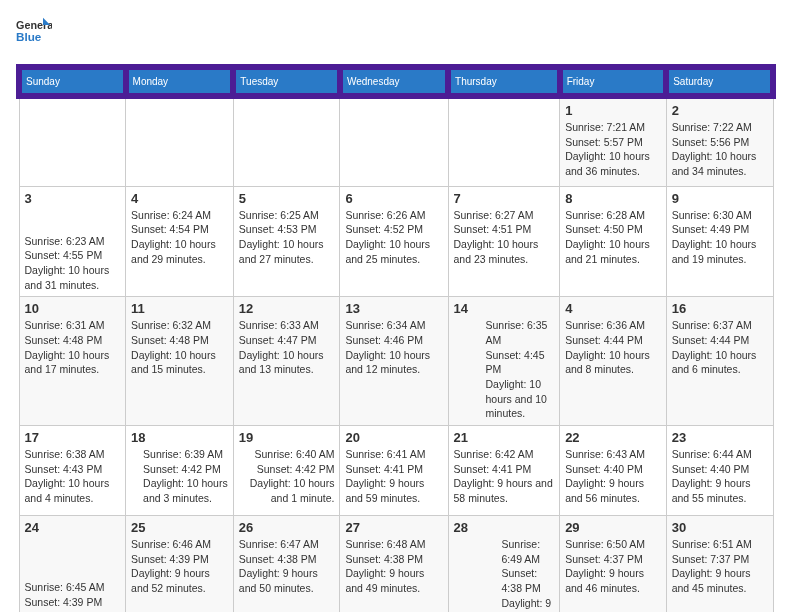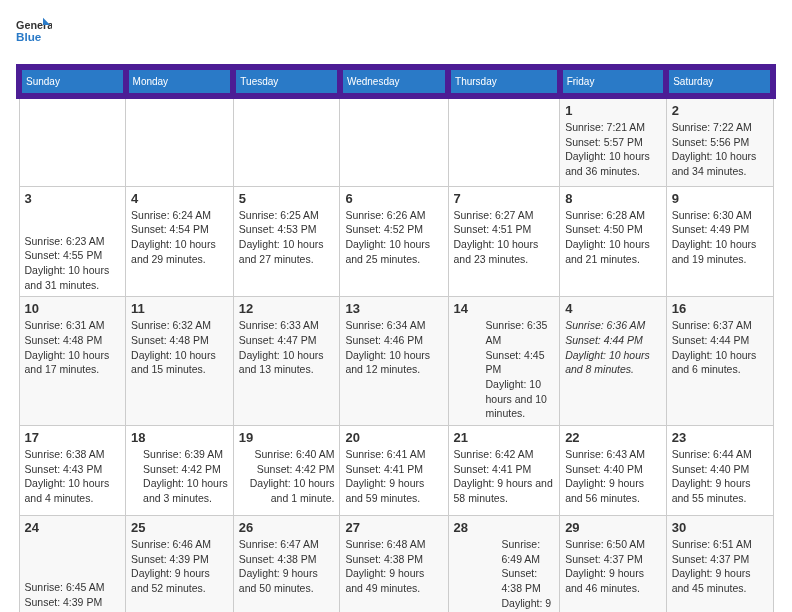--- a/index.html
+++ b/index.html
@@ -197,21 +197,21 @@
 Daylight: 10 hours and 12 minutes.</div>
         </td>
         <td>
           <span class="day-num">14</span>
           <div class="day-info" style="white-space: pre-line; margin-left: 32px;">Sunrise: 6:35 AM
 Sunset: 4:45 PM
 Daylight: 10 hours and 10 minutes.</div>
         </td>
         <td>
           <span class="day-num">4</span>
-          <div class="day-info" style="white-space: pre-line; font-style: italic;">Sunrise: 6:36 AM
+          <div class="day-info" style="white-space: pre-line;">Sunrise: 6:36 AM
 Sunset: 4:44 PM
 Daylight: 10 hours and 8 minutes.</div>
         </td>
         <td>
           <span class="day-num">16</span>
           <div class="day-info" style="white-space: pre-line;">Sunrise: 6:37 AM
 Sunset: 4:44 PM
 Daylight: 10 hours and 6 minutes.</div>
         </td>
       </tr>
@@ -292,18 +292,18 @@
         </td>
         <td>
           <span class="day-num">29</span>
           <div class="day-info" style="white-space: pre-line;">Sunrise: 6:50 AM
 Sunset: 4:37 PM
 Daylight: 9 hours and 46 minutes.</div>
         </td>
         <td>
           <span class="day-num">30</span>
           <div class="day-info" style="white-space: pre-line;">Sunrise: 6:51 AM
-Sunset: 4:37 PM
+Sunset: 7:37 PM
 Daylight: 9 hours and 45 minutes.</div>
         </td>
       </tr>
     </tbody>
 </table>
 
 </body></html>

